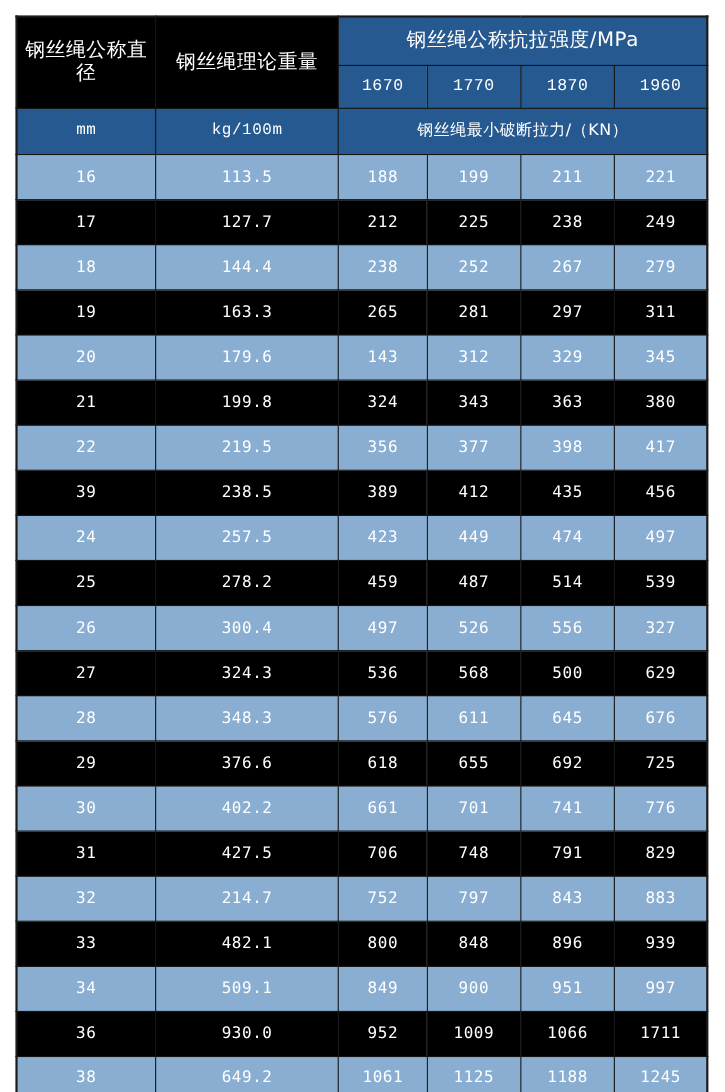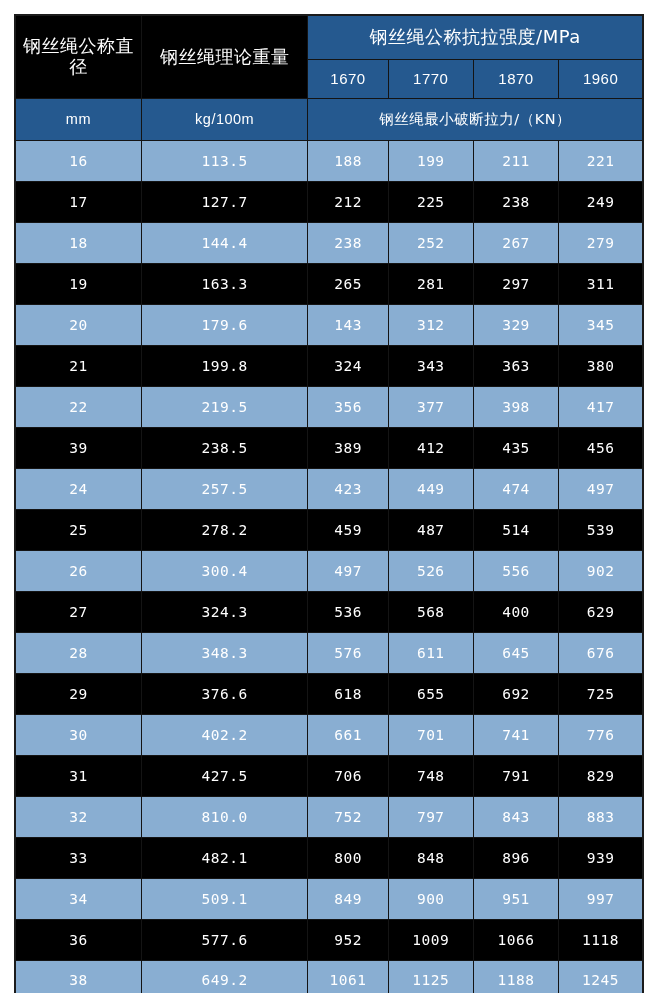--- a/index.html
+++ b/index.html
@@ -53,21 +53,21 @@
   .hdr-unit-row th  { height: 41px; font-size: 14.5px; }
   .hdr-side {
     background: #000000;
   }
   .cjk {
     font-family: "DejaVu Sans", "Liberation Sans", sans-serif;
     font-size: 18px;
     letter-spacing: 1px;
   }
   .mono {
-    font-family: Liberation Sans, sans-serif;
+    font-family: Liberation Mono, monospace;
     font-size: 14px;
   }
   tbody tr { height: 41px; }
   tbody td {
     font-family: "DejaVu Sans Mono", "Liberation Mono", monospace;
     font-size: 14.5px;
   }
   tbody tr.row-light td { background: #89aed2; }
   tbody tr.row-dark  td { background: #000000; }
 </style>
@@ -182,28 +182,28 @@
           <td>487</td>
           <td>514</td>
           <td>539</td>
         </tr>
         <tr class="row-light">
           <td>26</td>
           <td>300.4</td>
           <td>497</td>
           <td>526</td>
           <td>556</td>
-          <td>902</td>
+          <td>327</td>
         </tr>
         <tr class="row-dark">
           <td>27</td>
           <td>324.3</td>
           <td>536</td>
           <td>568</td>
-          <td>400</td>
+          <td>500</td>
           <td>629</td>
         </tr>
         <tr class="row-light">
           <td>28</td>
           <td>348.3</td>
           <td>576</td>
           <td>611</td>
           <td>645</td>
           <td>676</td>
         </tr>
@@ -226,21 +226,21 @@
         <tr class="row-dark">
           <td>31</td>
           <td>427.5</td>
           <td>706</td>
           <td>748</td>
           <td>791</td>
           <td>829</td>
         </tr>
         <tr class="row-light">
           <td>32</td>
-          <td>810.0</td>
+          <td>214.7</td>
           <td>752</td>
           <td>797</td>
           <td>843</td>
           <td>883</td>
         </tr>
         <tr class="row-dark">
           <td>33</td>
           <td>482.1</td>
           <td>800</td>
           <td>848</td>
@@ -250,25 +250,25 @@
         <tr class="row-light">
           <td>34</td>
           <td>509.1</td>
           <td>849</td>
           <td>900</td>
           <td>951</td>
           <td>997</td>
         </tr>
         <tr class="row-dark">
           <td>36</td>
-          <td>577.6</td>
+          <td>930.0</td>
           <td>952</td>
           <td>1009</td>
           <td>1066</td>
-          <td>1118</td>
+          <td>1711</td>
         </tr>
         <tr class="row-light">
           <td>38</td>
           <td>649.2</td>
           <td>1061</td>
           <td>1125</td>
           <td>1188</td>
           <td>1245</td>
         </tr>
       </tbody>

